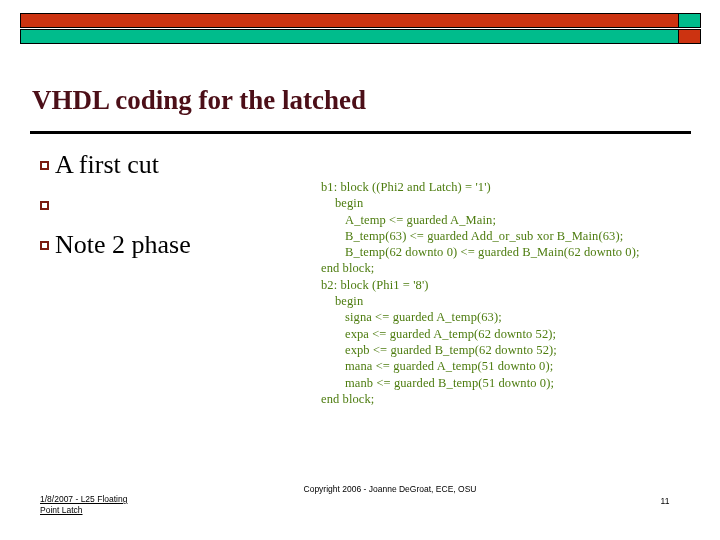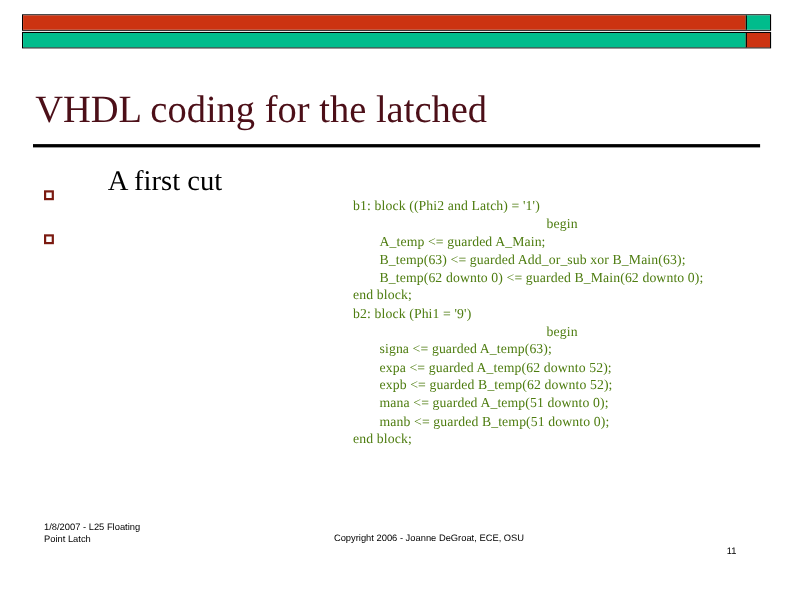--- a/index.html
+++ b/index.html
@@ -41,48 +41,48 @@
     border-left: 1px solid #000000;
     box-sizing: border-box;
   }
 
   
   #title {
     position: absolute;
     left: 32px;
     top: 78px;
     width: 640px;
-    font-size: 35px;
+    font-size: 27px;
     line-height: 44px;
     color: #4c0f18;
     font-family: "Liberation Serif", serif;
     white-space: nowrap;
+    font-weight: bold;
   }
   #title-rule {
     position: absolute;
     left: 30px;
     top: 131px;
     width: 661px;
     height: 3px;
     background: #000000;
   }
 
   
   #bullet-list {
     position: absolute;
     left: 40px;
     top: 148px;
     width: 275px;
   }
   .bullet-item {
     display: flex;
-    align-items: flex-end;
+    align-items: flex-start;
     margin-bottom: 6px;
     height: 34px;
-    gap: 43px;
   }
   .bullet-marker {
     flex: 0 0 auto;
     width: 9px;
     height: 9px;
     border: 2px solid #7b1a10;
     box-sizing: border-box;
     margin-top: 13px;
     margin-right: 6px;
   }
@@ -103,33 +103,34 @@
   }
   .code-line {
     font-family: "Liberation Serif", serif;
     font-size: 12.5px;
     line-height: 16.3px;
     color: #4d7c0f;
     white-space: pre;
     letter-spacing: 0.1px;
   }
   .indent-0 { padding-left: 0px; }
-  .indent-1 { padding-left: 14px; text-align: center; }
+  .indent-1 { padding-left: 14px; }
   .indent-2 { padding-left: 24px; }
 
   
   #footer-left {
     position: absolute;
     left: 40px;
-    top: 474px;
+    top: 494px;
     width: 180px;
     font-family: "Liberation Sans", sans-serif;
     font-size: 8.5px;
     line-height: 11px;
     color: #000000;
+    text-decoration: underline;
   }
   #footer-center {
     position: absolute;
     left: 200px;
     top: 484px;
     width: 380px;
     text-align: center;
     font-family: "Liberation Sans", sans-serif;
     font-size: 8.5px;
     line-height: 11px;
@@ -165,30 +166,34 @@
 <div id="title-rule"></div>
 
 <div id="bullet-list">
   <div class="bullet-item">
     <span class="bullet-marker" style="border-color: rgb(123, 26, 16);"></span>
     <span class="bullet-text">A first cut</span>
   </div>
   <div class="bullet-item">
     <span class="bullet-marker" style="border-color: rgb(123, 26, 16);"></span>
   </div>
+  <div class="bullet-item">
+    <span class="bullet-marker" style="border-color: rgb(123, 26, 16);"></span>
+    <span class="bullet-text">Note 2 phase</span>
+  </div>
 </div>
 
 <div id="code-block">
   <div class="code-line indent-0">b1: block ((Phi2 and Latch) = '1')</div>
   <div class="code-line indent-1">begin</div>
   <div class="code-line indent-2">A_temp &lt;= guarded A_Main;</div>
   <div class="code-line indent-2">B_temp(63) &lt;= guarded Add_or_sub xor B_Main(63);</div>
   <div class="code-line indent-2">B_temp(62 downto 0) &lt;= guarded B_Main(62 downto 0);</div>
   <div class="code-line indent-0">end block;</div>
-  <div class="code-line indent-0">b2: block (Phi1 = '9')</div>
+  <div class="code-line indent-0">b2: block (Phi1 = '8')</div>
   <div class="code-line indent-1">begin</div>
   <div class="code-line indent-2">signa &lt;= guarded A_temp(63);</div>
   <div class="code-line indent-2">expa &lt;= guarded A_temp(62 downto 52);</div>
   <div class="code-line indent-2">expb &lt;= guarded B_temp(62 downto 52);</div>
   <div class="code-line indent-2">mana &lt;= guarded A_temp(51 downto 0);</div>
   <div class="code-line indent-2">manb &lt;= guarded B_temp(51 downto 0);</div>
   <div class="code-line indent-0">end block;</div>
 </div>
 
 <div id="footer-left">

